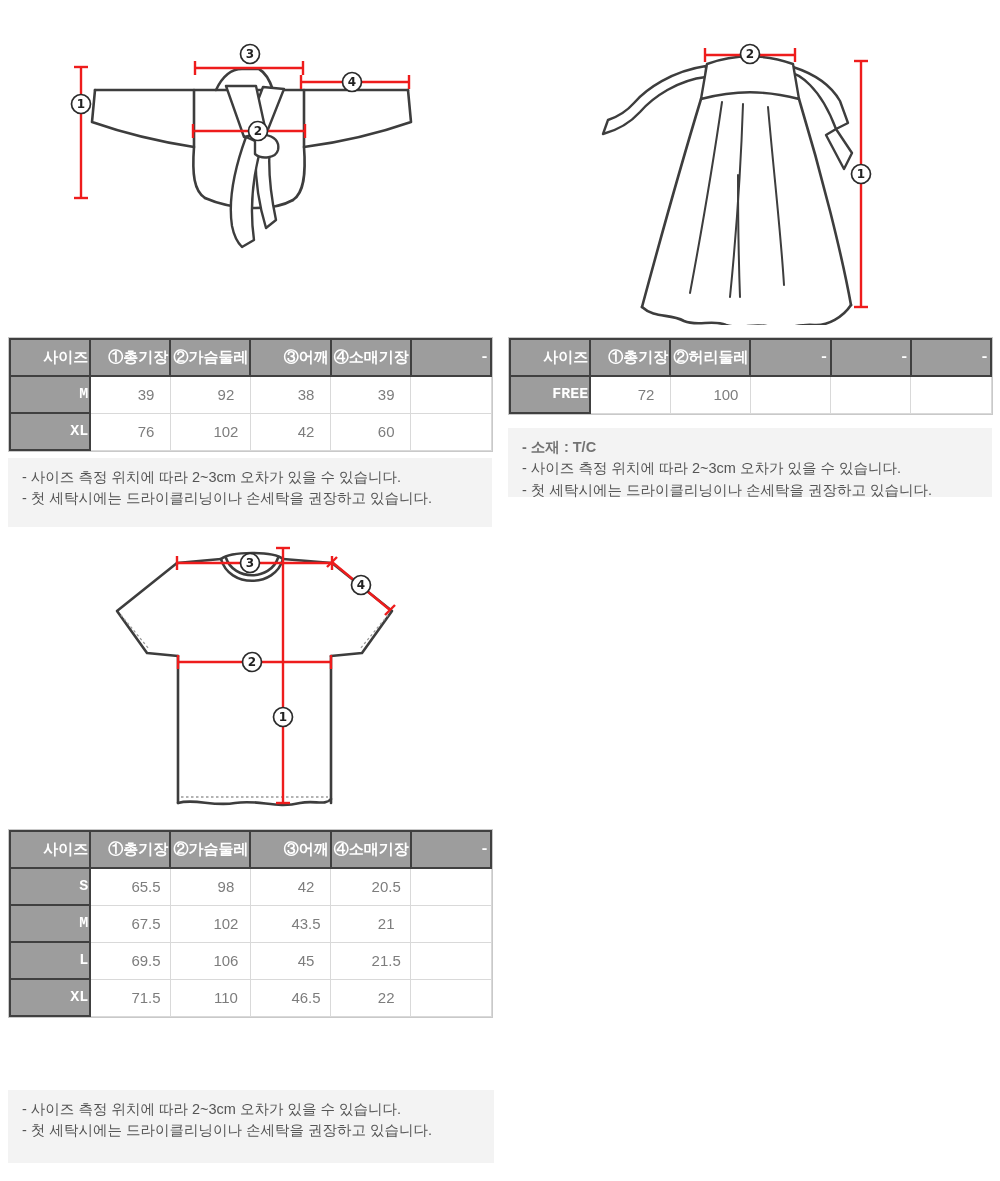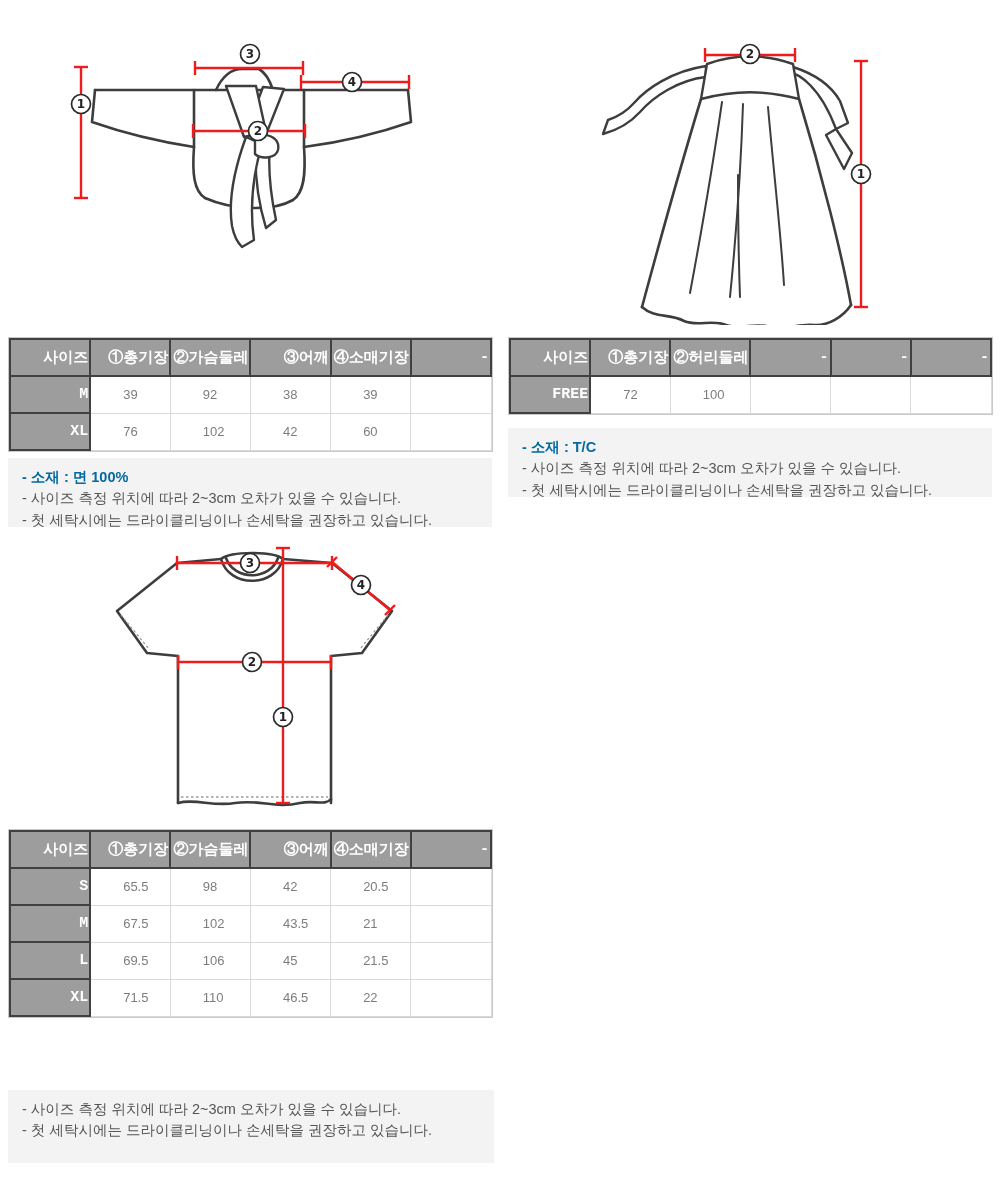--- a/index.html
+++ b/index.html
@@ -21,29 +21,29 @@
   
   .table-wrap{position:absolute;border:1px solid #c9c9c9;background:#fff;box-sizing:border-box;}
   table.size-table{width:100%;border-collapse:collapse;table-layout:fixed;}
   table.size-table th.col-head, table.size-table th.row-head{
     background:var(--table-header-bg);color:var(--table-header-text);
     font-size:15px;font-weight:bold;height:33px;border:2px solid #404040;
     text-align:right;vertical-align:middle;letter-spacing:0;font-family:Liberation Mono, monospace;
   }
   table.size-table td.cell{
     background:#ffffff;color:var(--table-cell-text);
-    font-size:13px;height:33px;border:1px solid var(--table-border);
-    text-align:left;vertical-align:middle;padding-left:32px;
+    font-size:15px;height:33px;border:1px solid var(--table-border);
+    text-align:center;vertical-align:middle;padding-left:32px;
   }
 
   
   .note-box{position:absolute;background:var(--note-bg);box-sizing:border-box;
     padding:9px 14px;color:var(--note-text);font-size:14.5px;line-height:1.48;}
   .note-line{white-space:nowrap;}
-  .note-material{font-weight:bold;color:#0369a1;}
+  .note-material{font-weight:bold;color:#737373;}
 
   
   .outline{stroke:var(--line-dark);stroke-width:2.6;fill:none;stroke-linecap:round;stroke-linejoin:round;}
   .outline-fill{stroke:var(--line-dark);stroke-width:2.4;fill:#ffffff;stroke-linejoin:round;}
   .stitch{stroke:#9a9a9a;stroke-width:1.3;fill:none;stroke-dasharray:2.5 2.5;}
   .red{stroke:var(--measure-red);stroke-width:2.4;fill:none;}
   .marker circle{fill:#ffffff;stroke:#2b2b2b;stroke-width:1.7;}
   .marker text{font-family:"DejaVu Sans","Liberation Sans",sans-serif;font-size:12px;font-weight:bold;
     fill:#222;text-anchor:middle;}
 </style>
@@ -161,21 +161,20 @@
             <td class="cell">76</td>
             <td class="cell">102</td>
             <td class="cell">42</td>
             <td class="cell">60</td>
             <td class="cell"></td>
           </tr>
         </tbody>
       </table>
     </div>
   <div class="note-box" style="left:8px;top:458px;width:484px;height:69px">
-      <div class="note-line note-material">- 소재 : 면 100%</div>
       <div class="note-line">- 사이즈 측정 위치에 따라 2~3cm 오차가 있을 수 있습니다.</div>
       <div class="note-line">- 첫 세탁시에는 드라이클리닝이나 손세탁을 권장하고 있습니다.</div>
     </div>
 
   <div class="table-wrap" style="left:508px;top:337px;width:485px">
       <table class="size-table">
         <thead>
           <tr>
             <th class="col-head">사이즈</th>
             <th class="col-head">①총기장</th>

